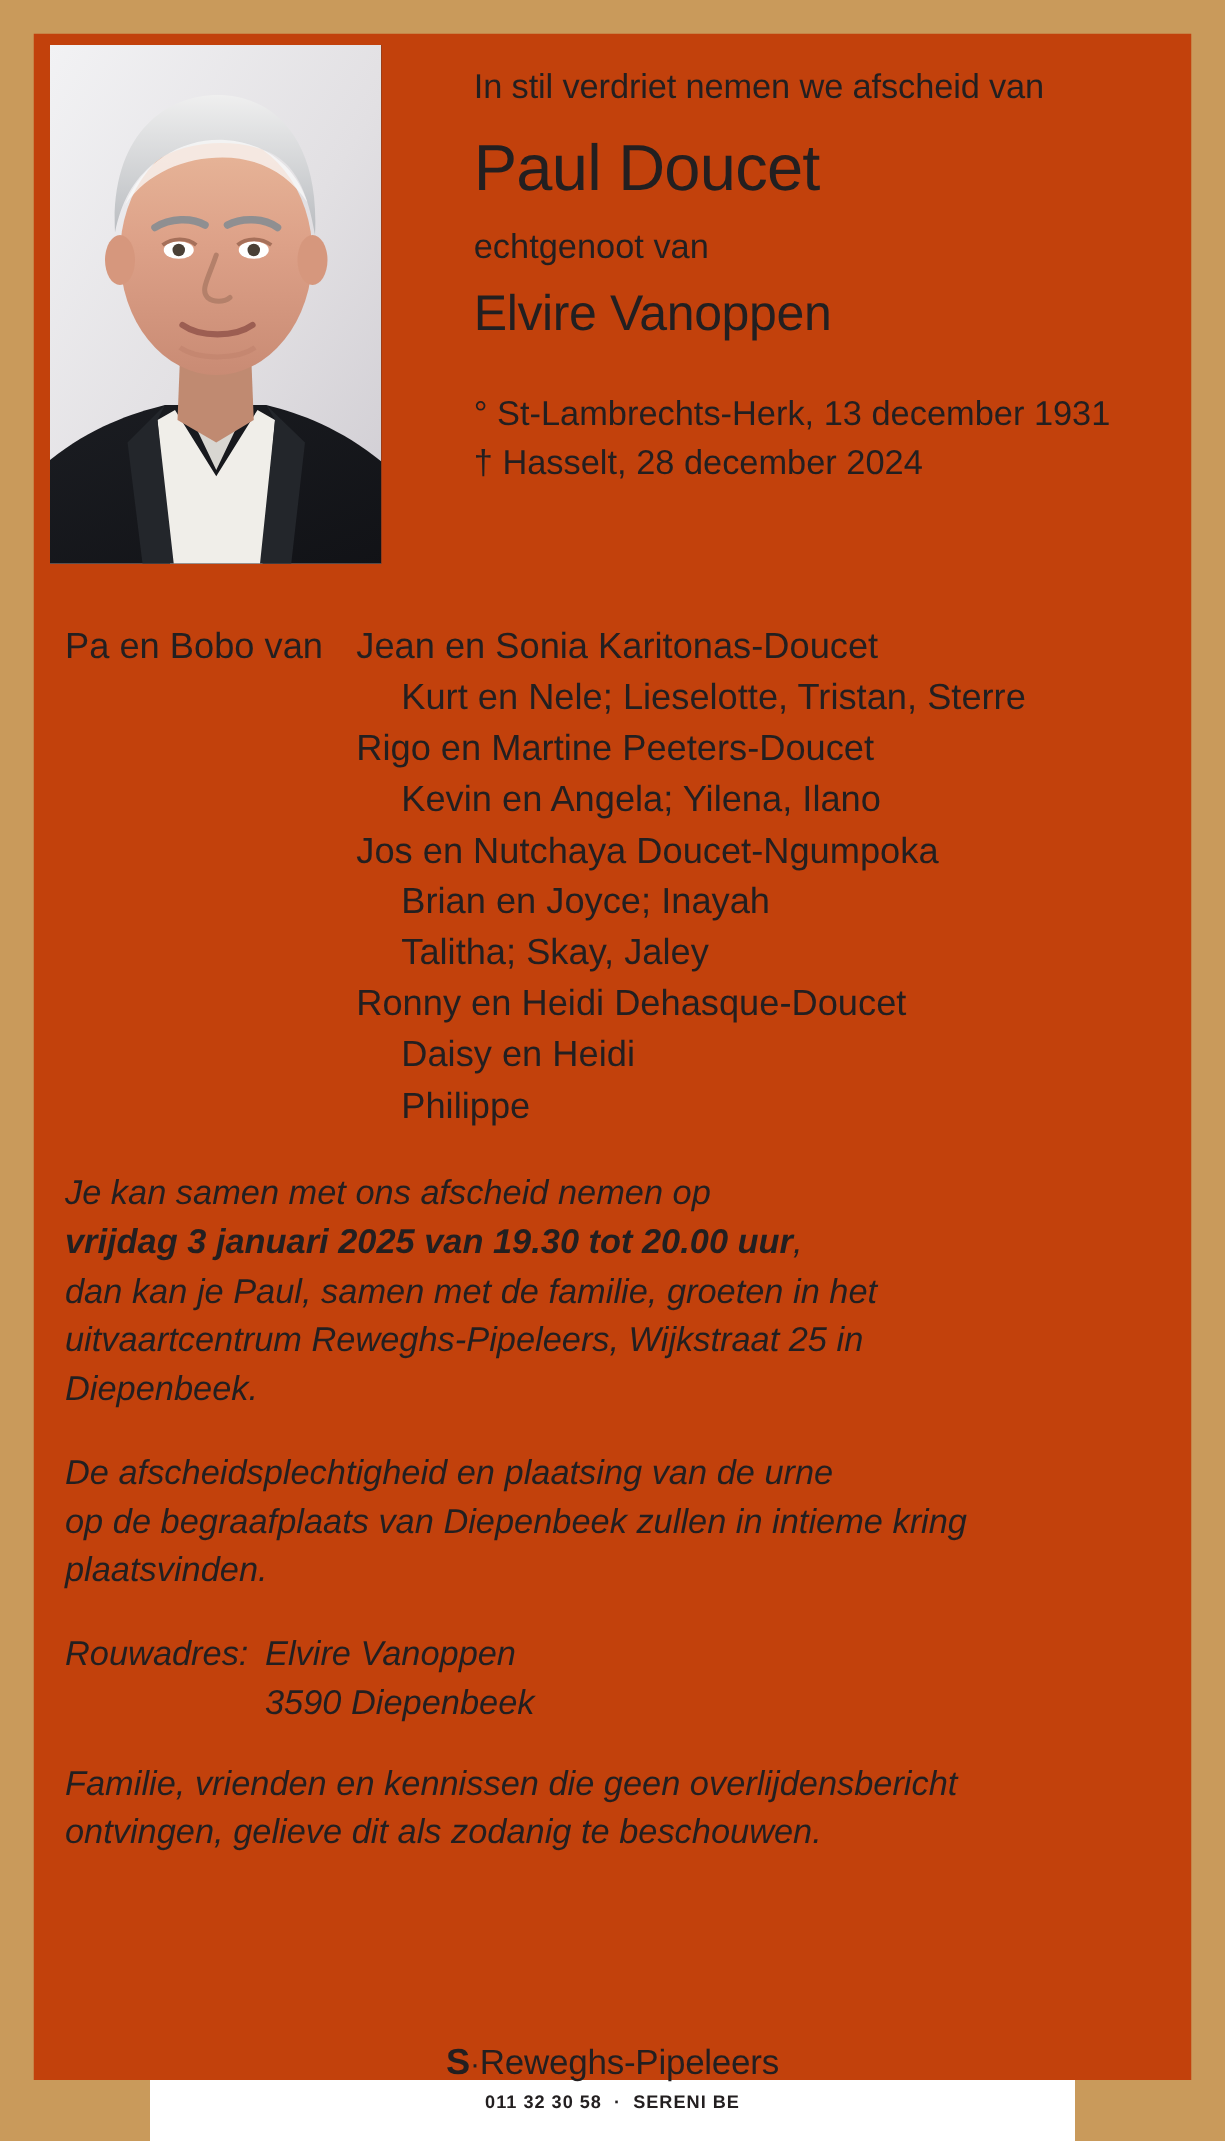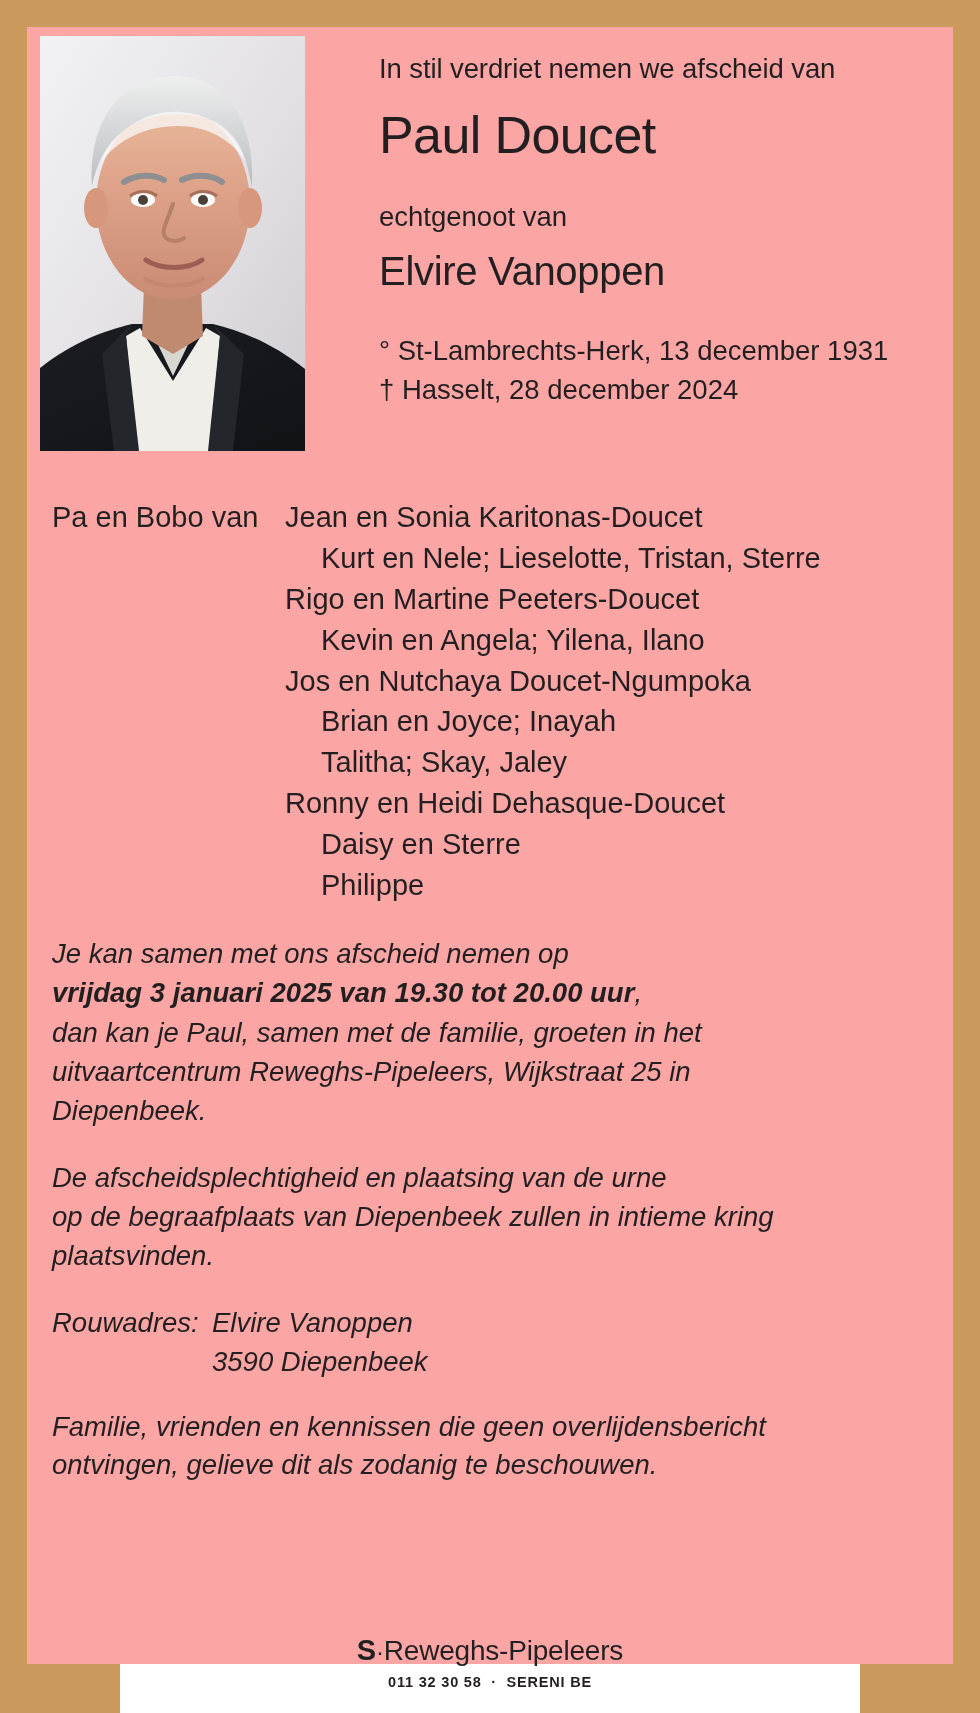--- a/index.html
+++ b/index.html
@@ -20,21 +20,21 @@
     background: #c99a5b;
   }
 
   
   .sheet {
     position: absolute;
     left: 27px;
     top: 27px;
     width: 926px;
     height: 1637px;
-    background: #fca5a5;
+    background: #c2410c;
   }
 
   
   .footer-notch {
     position: absolute;
     left: 120px;
     top: 1664px;
     width: 740px;
     height: 49px;
     background: #ffffff;
@@ -78,21 +78,21 @@
     font-size: 52px;
     color: #231f20;
     margin-top: 23px;
     letter-spacing: -0.6px;
     line-height: 1.05;
   }
 
   .line-relation {
     font-size: 27.5px;
     color: #231f20;
-    margin-top: 38px;
+    margin-top: 18px;
   }
 
   .name-spouse {
     font-size: 40px;
     color: #231f20;
     margin-top: 17px;
     letter-spacing: -0.3px;
     line-height: 1.08;
   }
 
@@ -267,21 +267,21 @@
           <div class="fam-child">Kurt en Nele; Lieselotte, Tristan, Sterre</div>
 
           <div class="fam-parent">Rigo en Martine Peeters-Doucet</div>
           <div class="fam-child">Kevin en Angela; Yilena, Ilano</div>
 
           <div class="fam-parent">Jos en Nutchaya Doucet-Ngumpoka</div>
           <div class="fam-child">Brian en Joyce; Inayah</div>
           <div class="fam-child">Talitha; Skay, Jaley</div>
 
           <div class="fam-parent">Ronny en Heidi Dehasque-Doucet</div>
-          <div class="fam-child">Daisy en Sterre</div>
+          <div class="fam-child">Daisy en Heidi</div>
           <div class="fam-child">Philippe</div>
 
         </div>
       </div>
     </div>
 
     <div class="body-text">
 
       <div class="para">
         <div>Je kan samen met ons afscheid nemen op</div>

